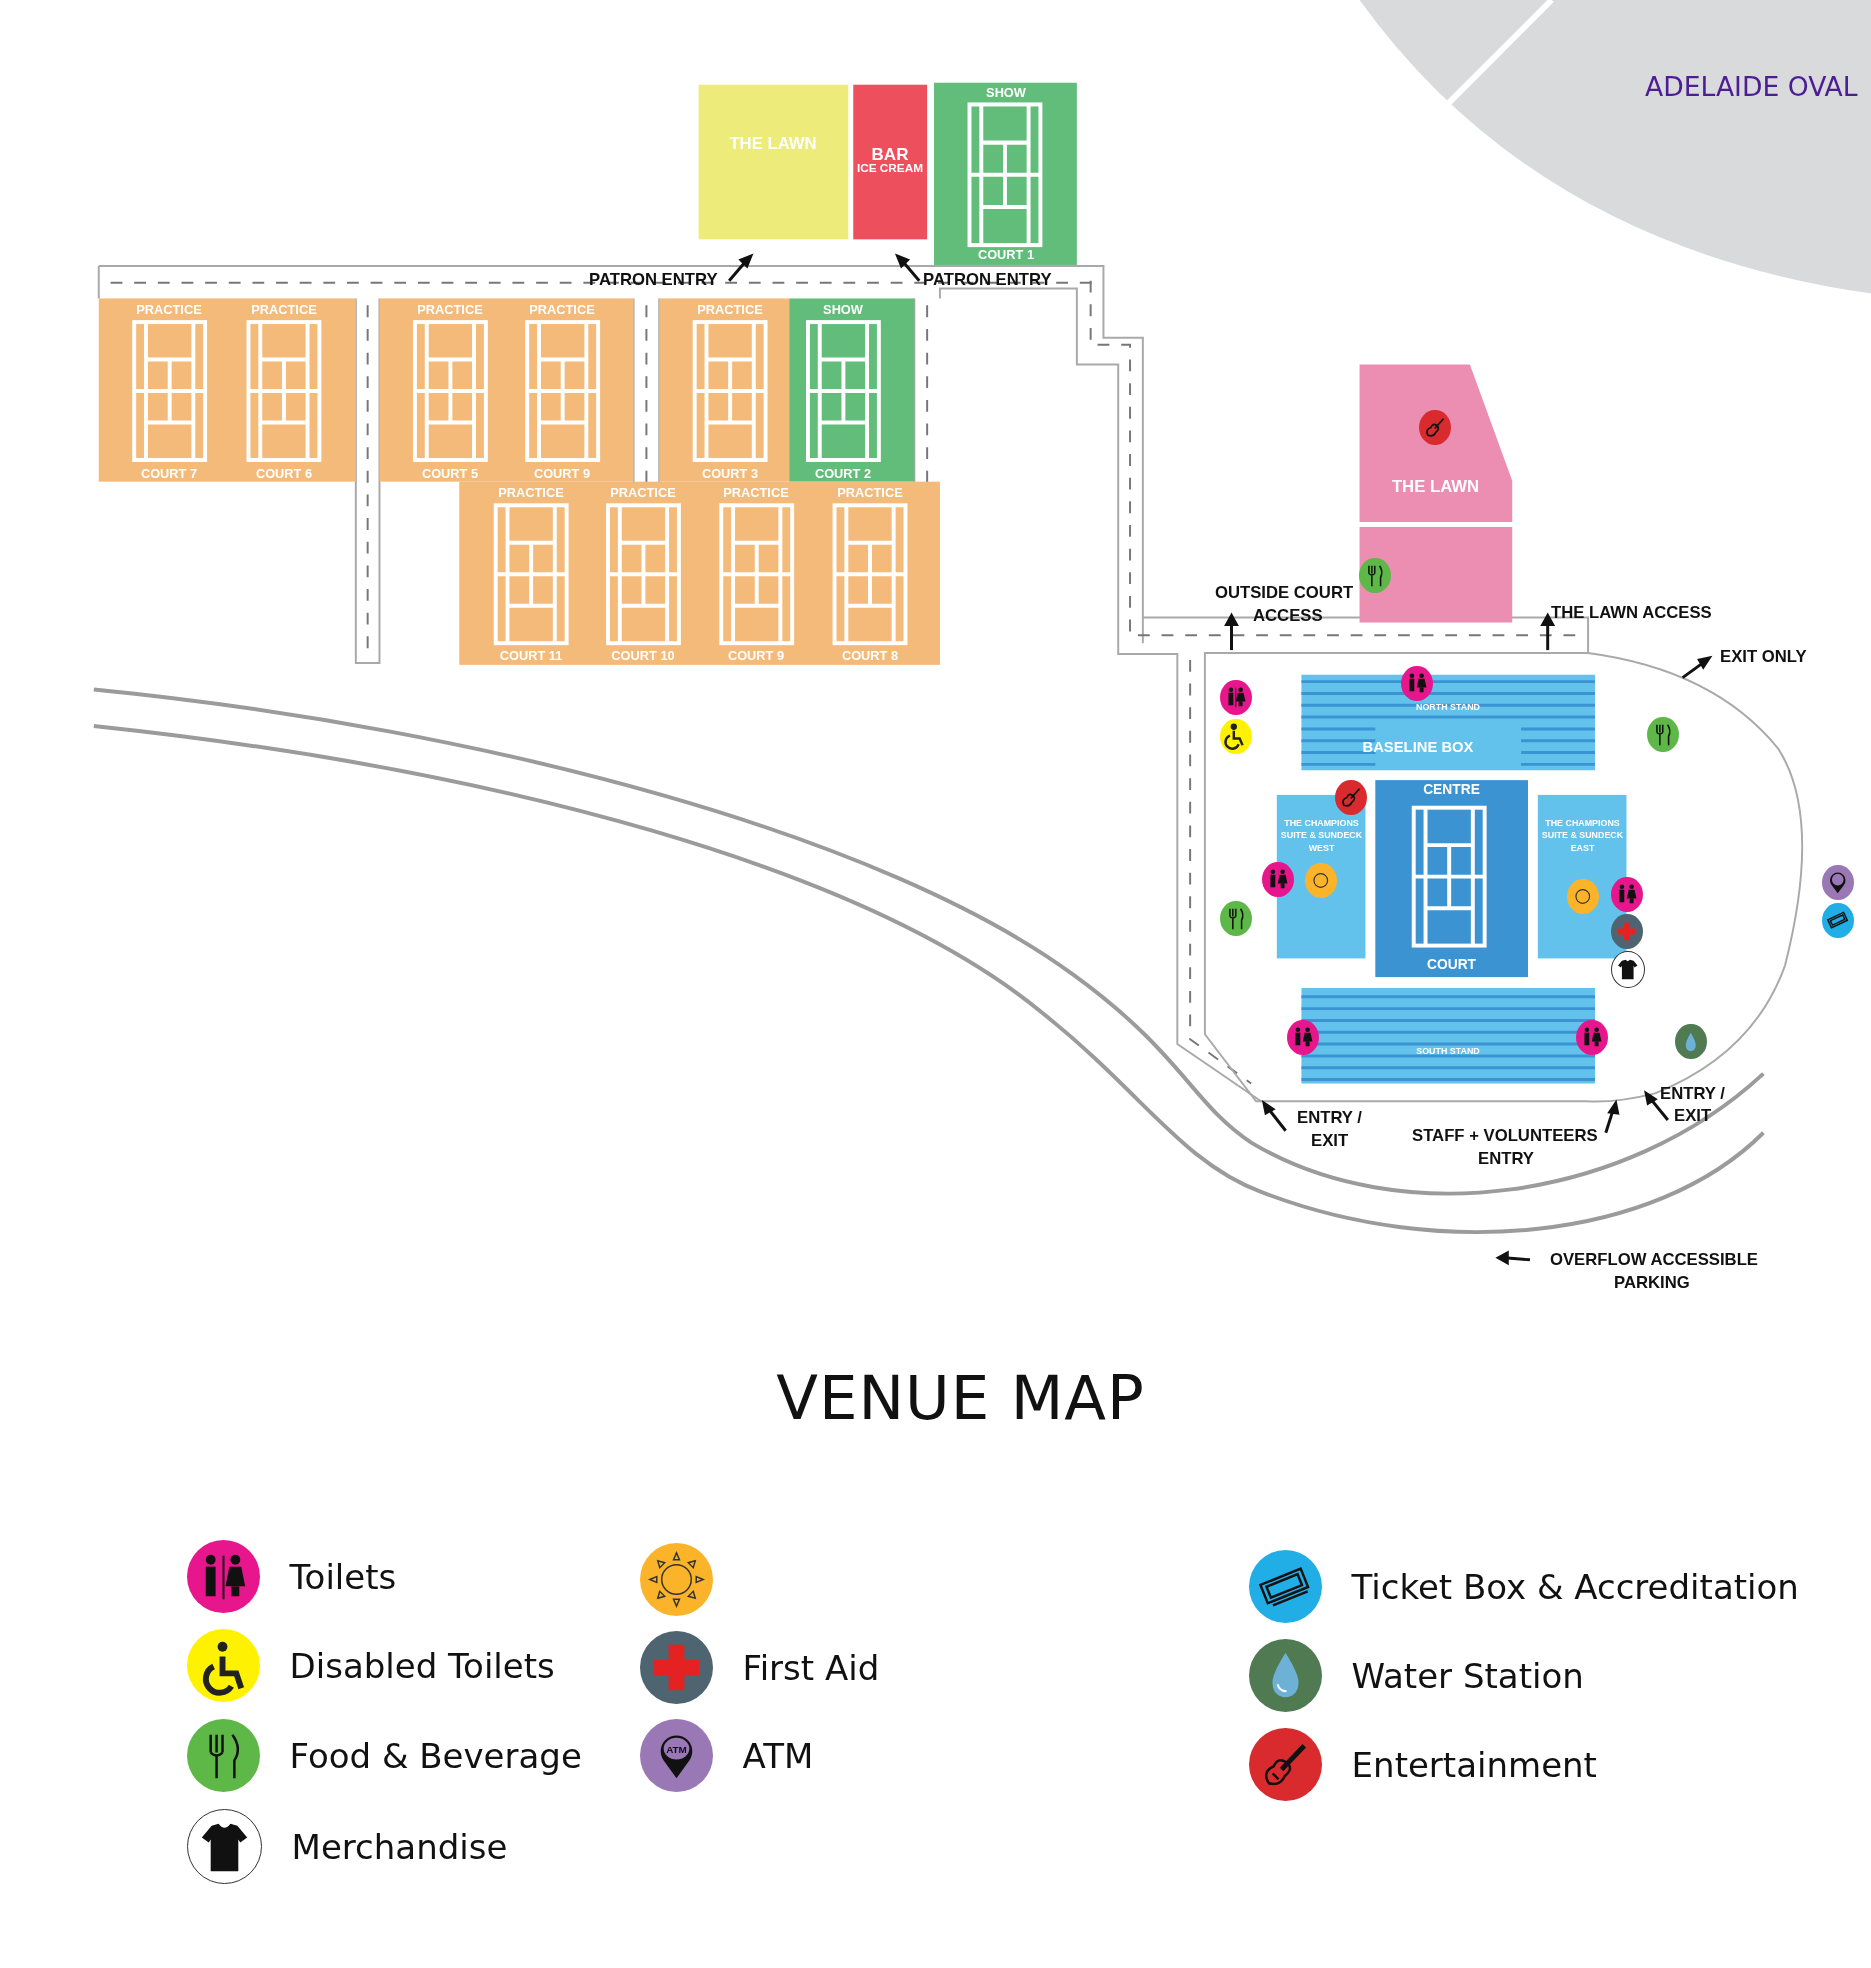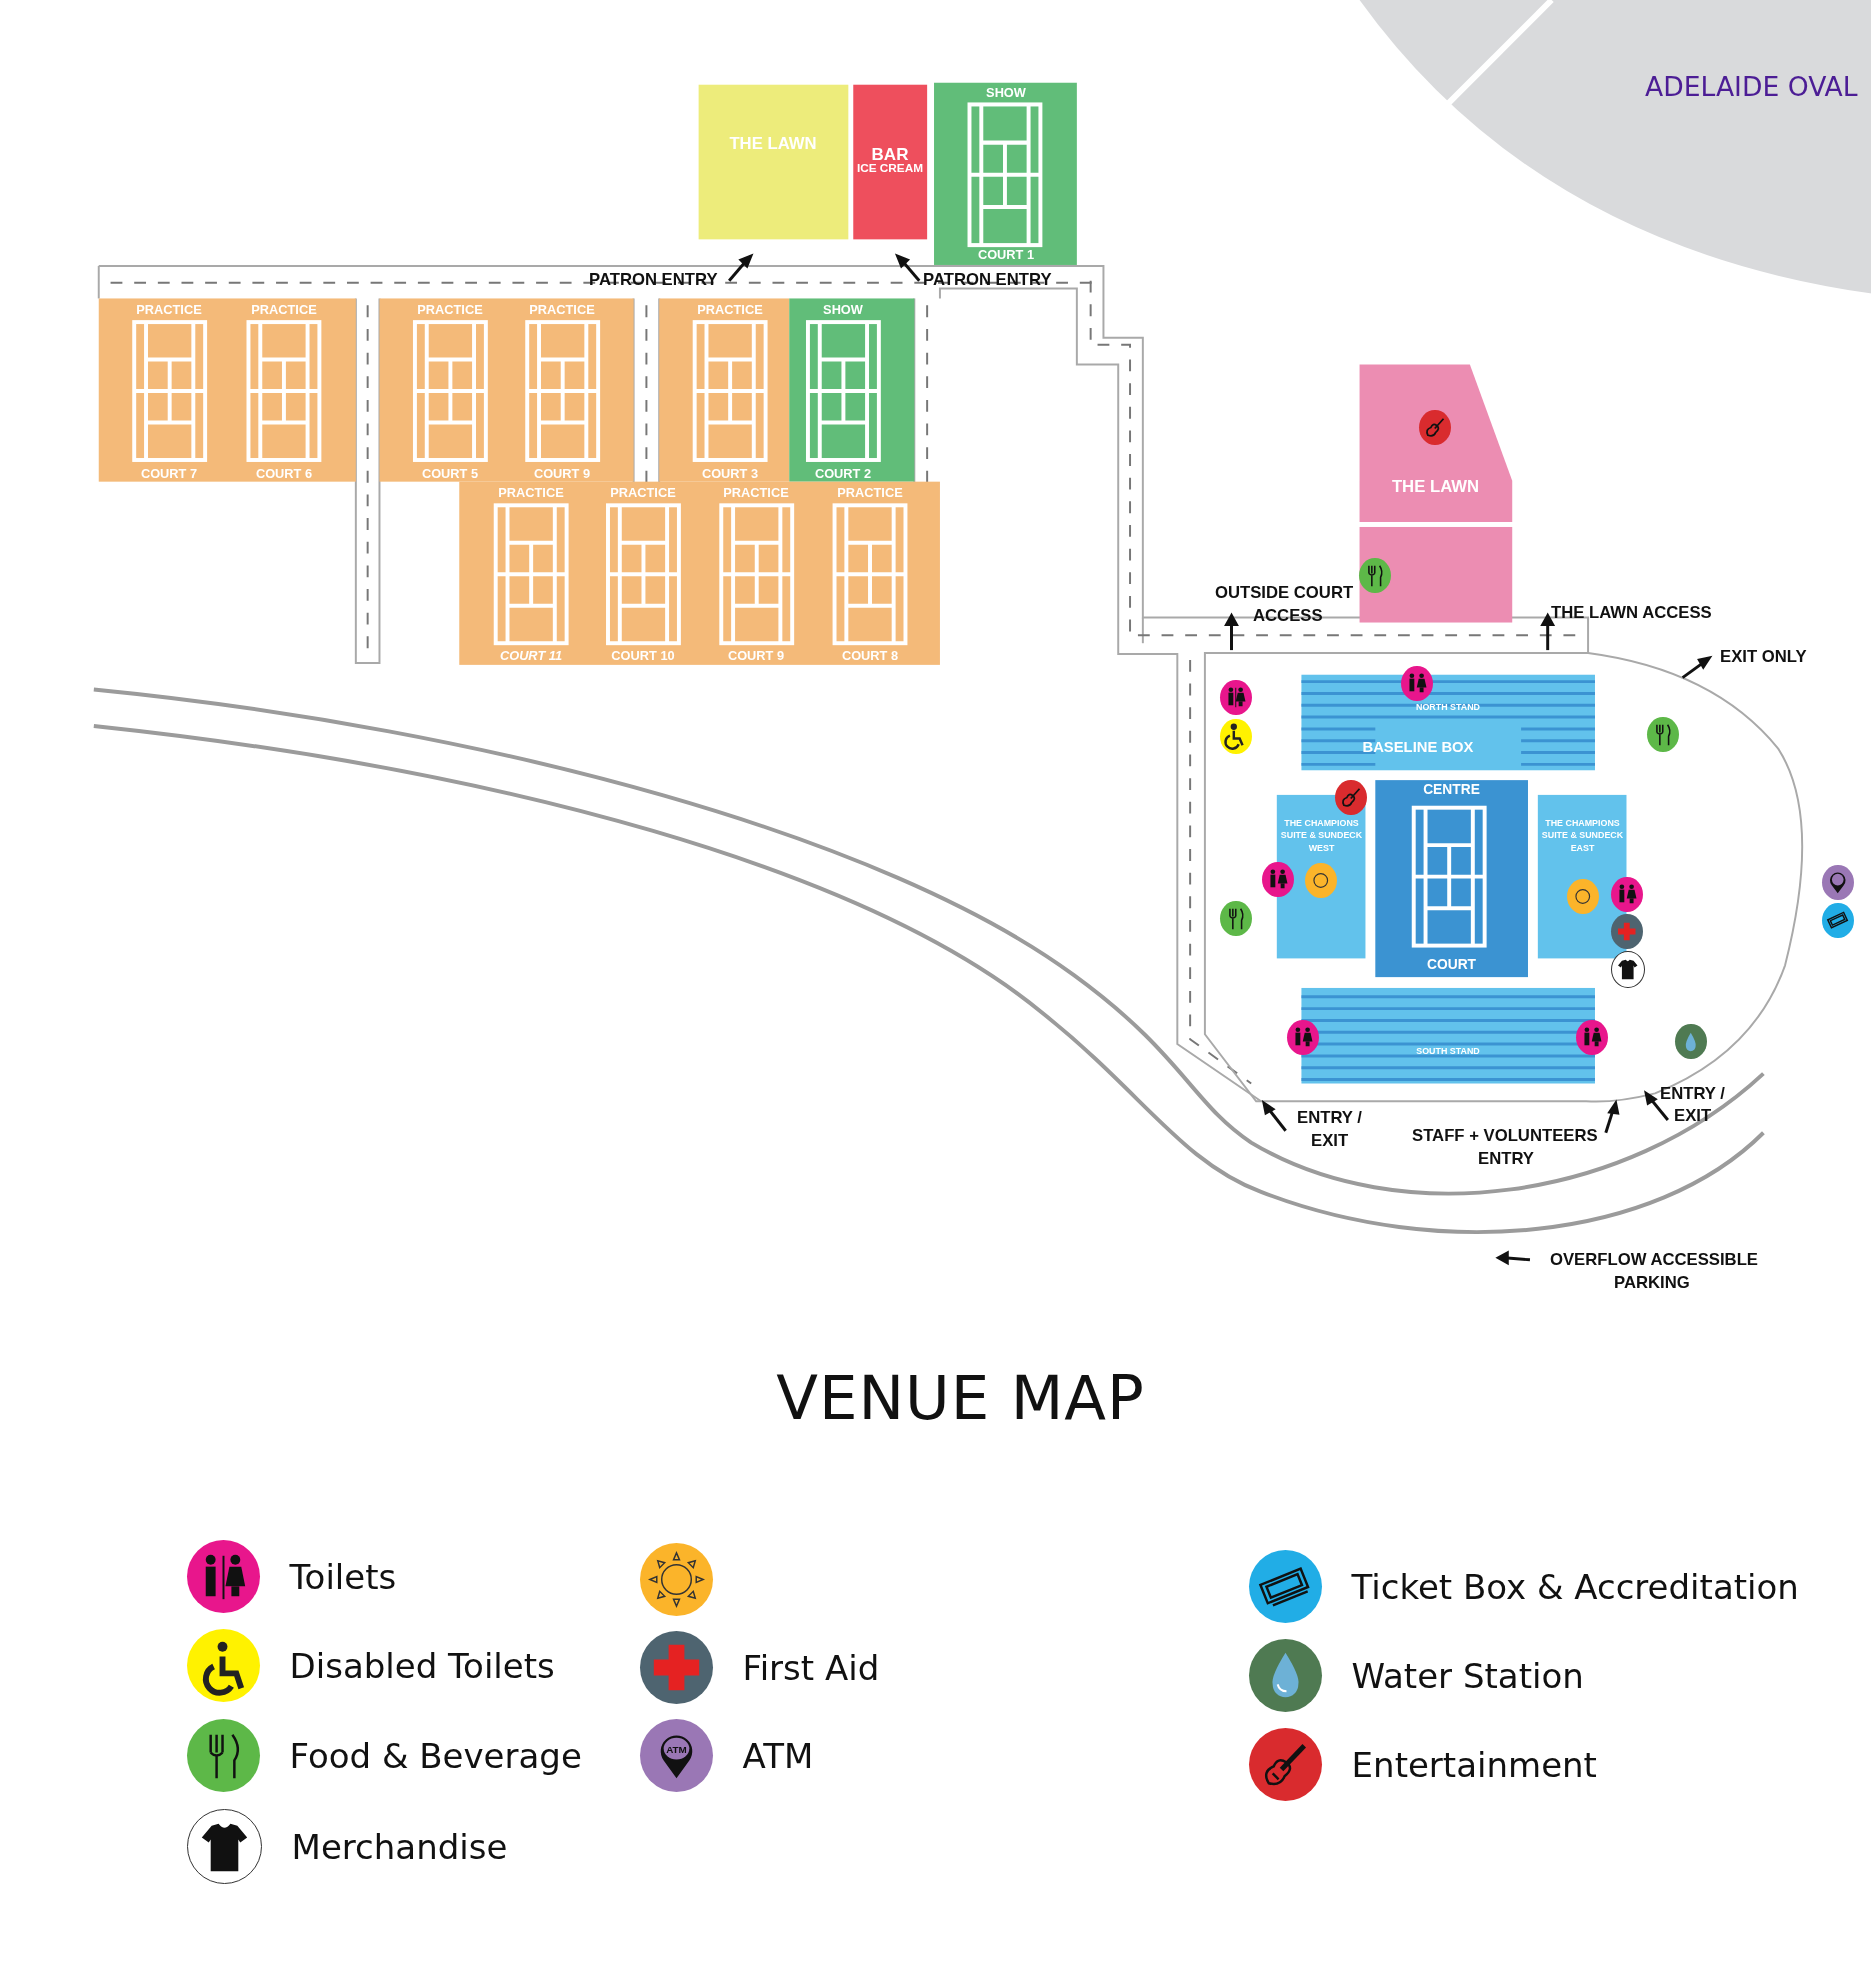--- a/index.html
+++ b/index.html
@@ -160,21 +160,21 @@
 <div class="court-bot" style="left:230px;top:466px;">COURT 6</div>
 <div class="court-top" style="left:396px;top:302px;">PRACTICE</div>
 <div class="court-bot" style="left:396px;top:466px;">COURT 5</div>
 <div class="court-top" style="left:508px;top:302px;">PRACTICE</div>
 <div class="court-bot" style="left:508px;top:466px;">COURT 9</div>
 <div class="court-top" style="left:676px;top:302px;">PRACTICE</div>
 <div class="court-bot" style="left:676px;top:466px;">COURT 3</div>
 <div class="court-top" style="left:789px;top:302px;">SHOW</div>
 <div class="court-bot" style="left:789px;top:466px;">COURT 2</div>
 <div class="court-top" style="left:477px;top:485px;">PRACTICE</div>
-<div class="court-bot" style="left:477px;top:648px;font-style:italic;">COURT 11</div>
+<div class="court-bot" style="left:477px;top:648px;">COURT 11</div>
 <div class="court-top" style="left:589px;top:485px;">PRACTICE</div>
 <div class="court-bot" style="left:589px;top:648px;">COURT 10</div>
 <div class="court-top" style="left:702px;top:485px;">PRACTICE</div>
 <div class="court-bot" style="left:702px;top:648px;">COURT 9</div>
 <div class="court-top" style="left:816px;top:485px;">PRACTICE</div>
 <div class="court-bot" style="left:816px;top:648px;">COURT 8</div>
 
 <div class="zone-lbl" style="left:1359px;top:477px;width:153px;font-size:16.7px;">THE LAWN</div>
 
 <div class="zone-lbl" style="left:1301px;top:702px;width:294px;font-size:8.9px;">NORTH STAND</div>

